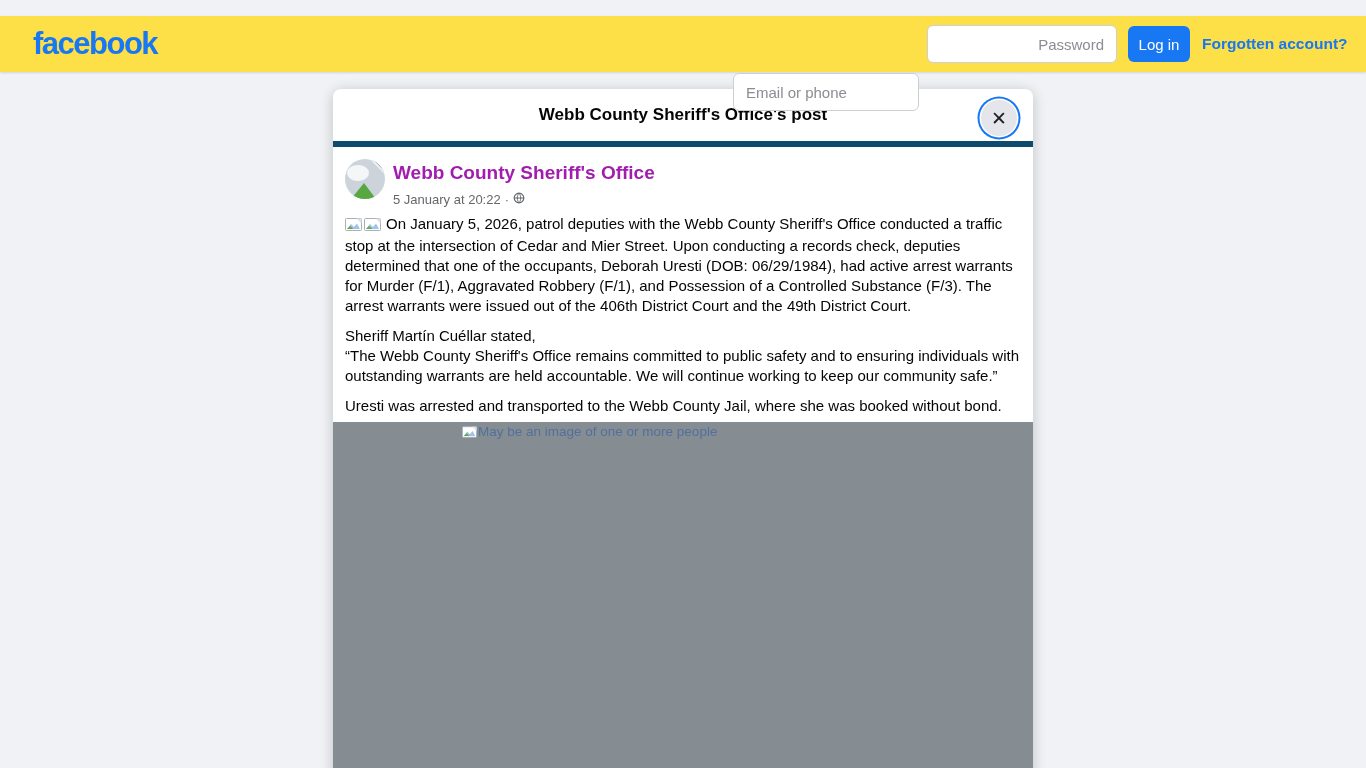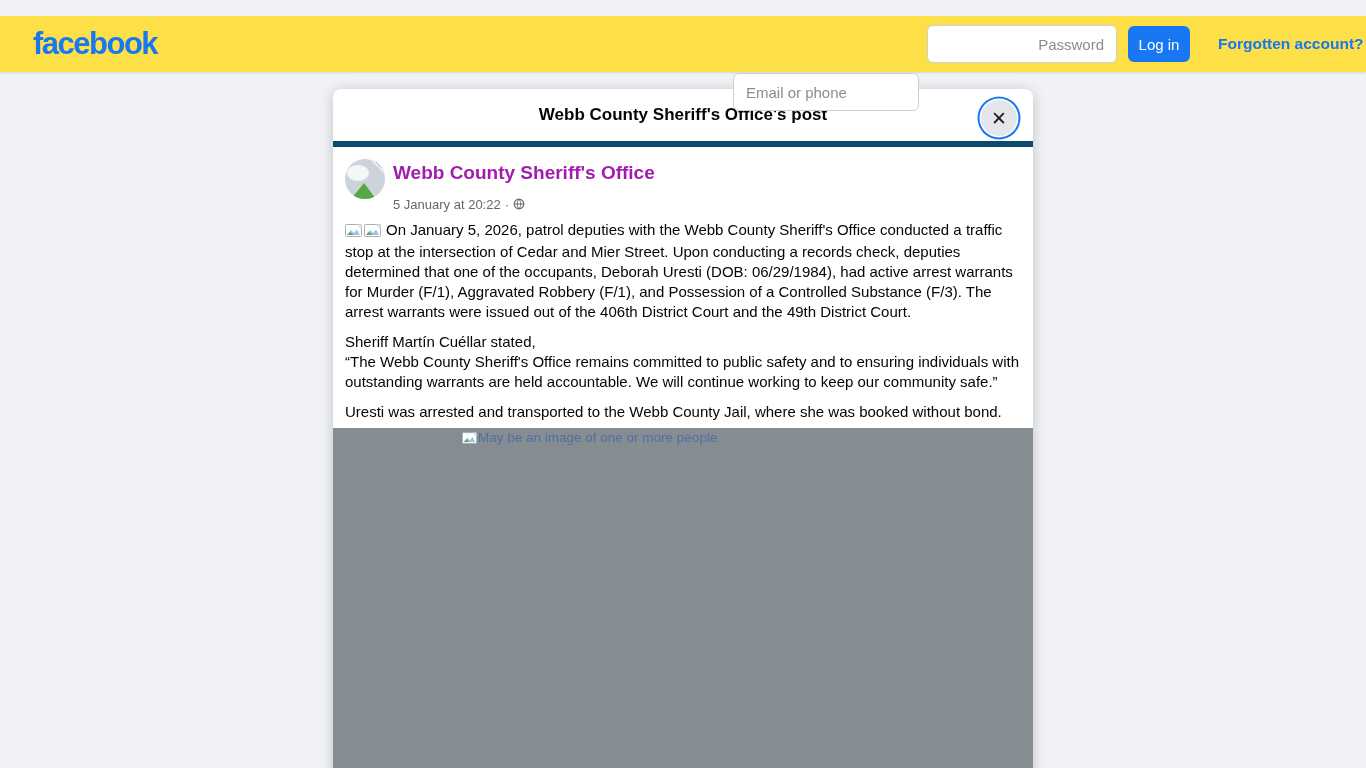--- a/index.html
+++ b/index.html
@@ -35,21 +35,21 @@
   .field.password { left:927px; width:190px;text-align:right; }
   .login-btn {
     position:absolute; left:1128px; top:10px; width:62px; height:36px;
     background:#1877f2; color:#fff; border:none; border-radius:6px;
     font-size:15px; font-weight:400; cursor:pointer;
     font-family:"Liberation Sans","DejaVu Sans",sans-serif;
   }
   .forgot-link {
     position:absolute; left:1202px; top:0; height:56px; line-height:56px;
     color:#1877f2; font-size:15.5px; font-weight:600;
-    text-decoration:none; cursor:pointer;margin-left:16px;
+    text-decoration:none; cursor:pointer;
   }
 
   
   .modal {
     position:absolute; left:333px; top:89px; width:700px;
     background:#fff; border-radius:8px 8px 0 0;
     box-shadow:0 2px 14px rgba(0,0,0,.2);
   }
   .modal-header {
     position:relative; height:58px;
@@ -66,22 +66,22 @@
     box-shadow:0 0 0 1.5px #fff, 0 0 0 3.5px #1877f2; 
     font-family:"DejaVu Sans",sans-serif;
   }
 
   .post-body { padding:12px 12px 6px 12px; }
   .author-row { display:flex; gap:8px; margin-bottom:7px; }
   .avatar { width:40px; height:40px; flex:0 0 40px; cursor:pointer; }
   .author-meta { padding-top:3px; }
   .author-name { font-size:19px; font-weight:700; color:#a21caf; cursor:pointer; }
   .author-sub {
-    margin-top:13px; font-size:13px; color:#65676b;
-    display:flex; gap:4px;
+    margin-top:7px; font-size:13px; color:#65676b;
+    display:flex; align-items:center; gap:4px;
   }
   .author-sub .globe { display:inline-block; margin-top:1px; }
 
   .post-text p { font-size:15px; line-height:20px; color:#050505; margin:0 0 10px; }
   .post-text p:last-child { margin-bottom:0; }
   .emoji-broken { display:inline-block; vertical-align:-2px; margin-right:2px; }
   .emoji-broken.second { margin-right:5px; }
 
   
   .photo-area {

